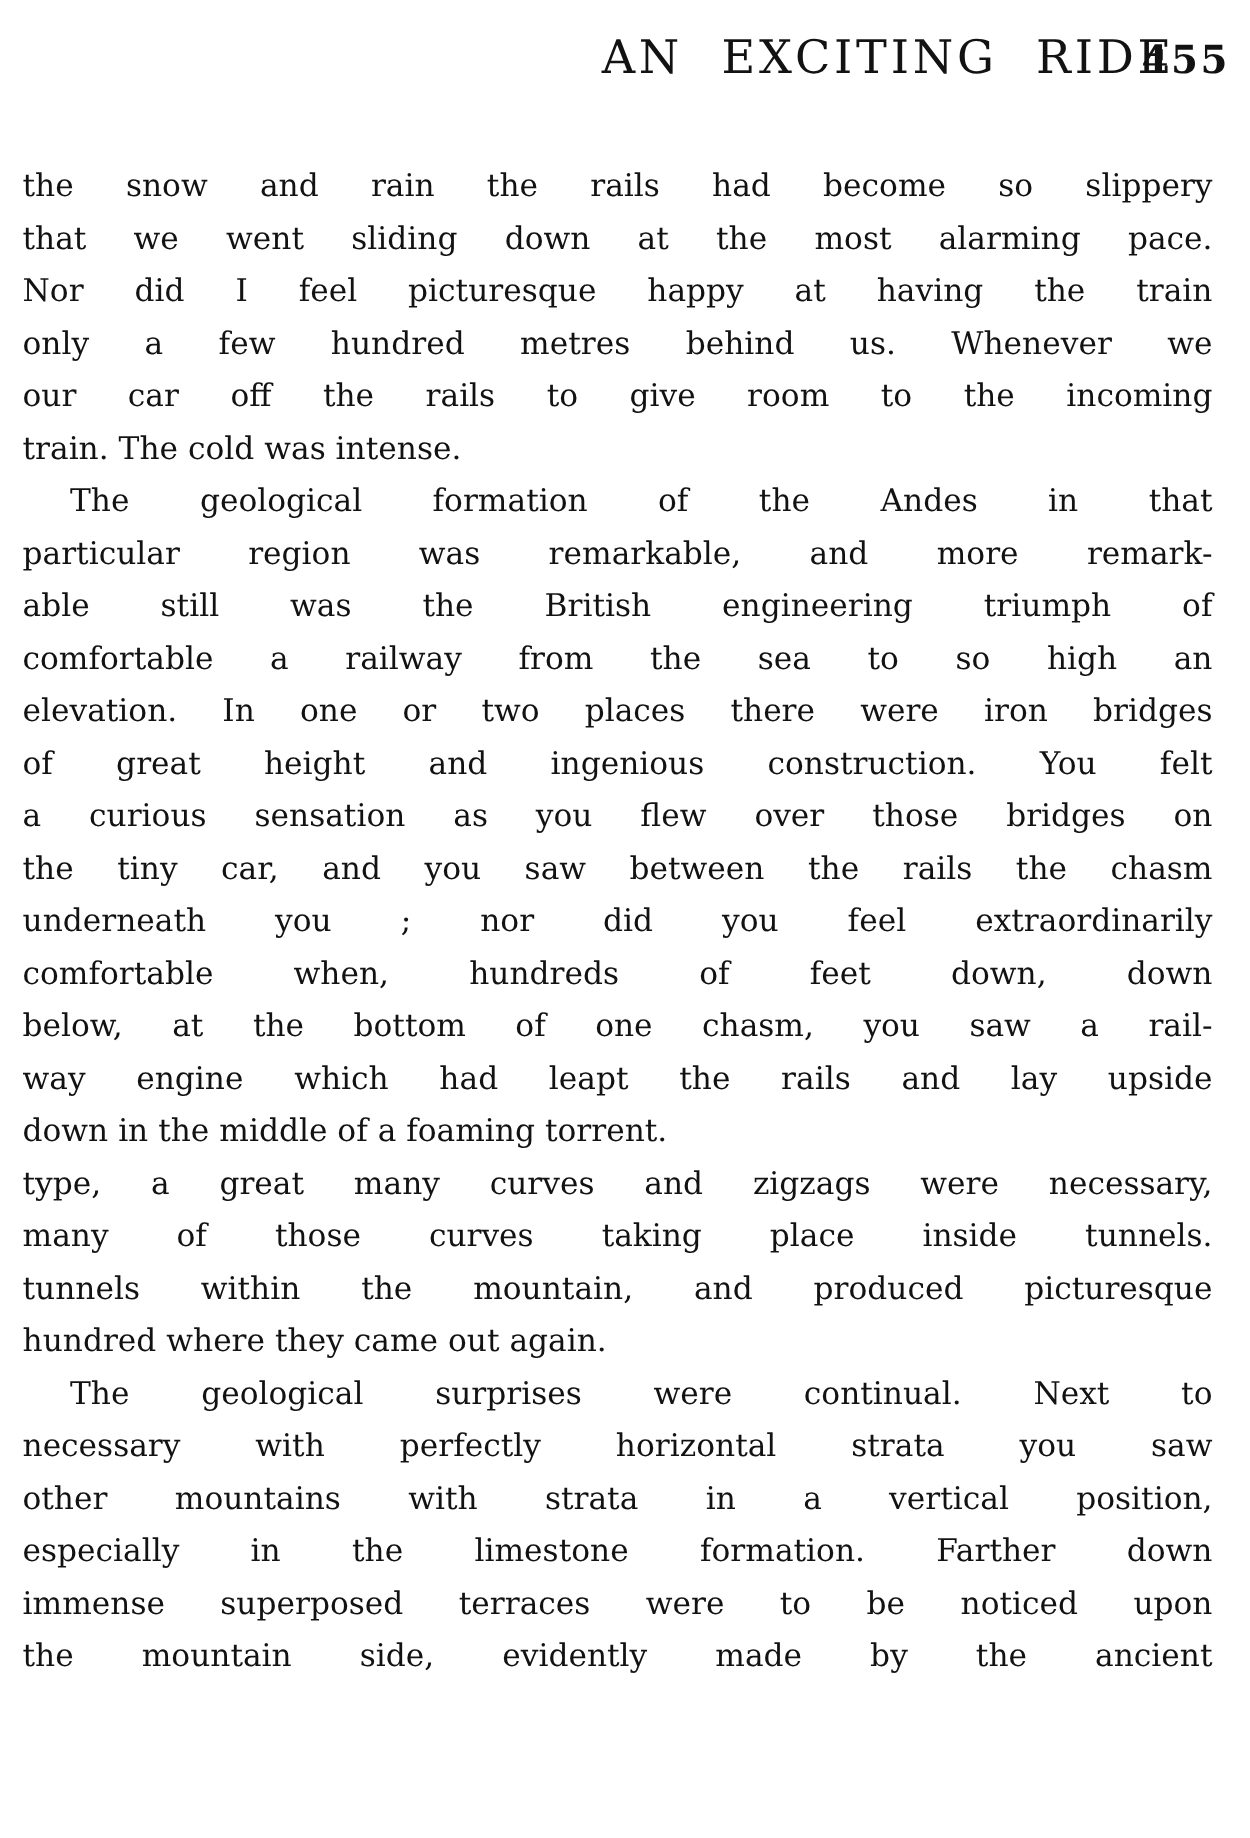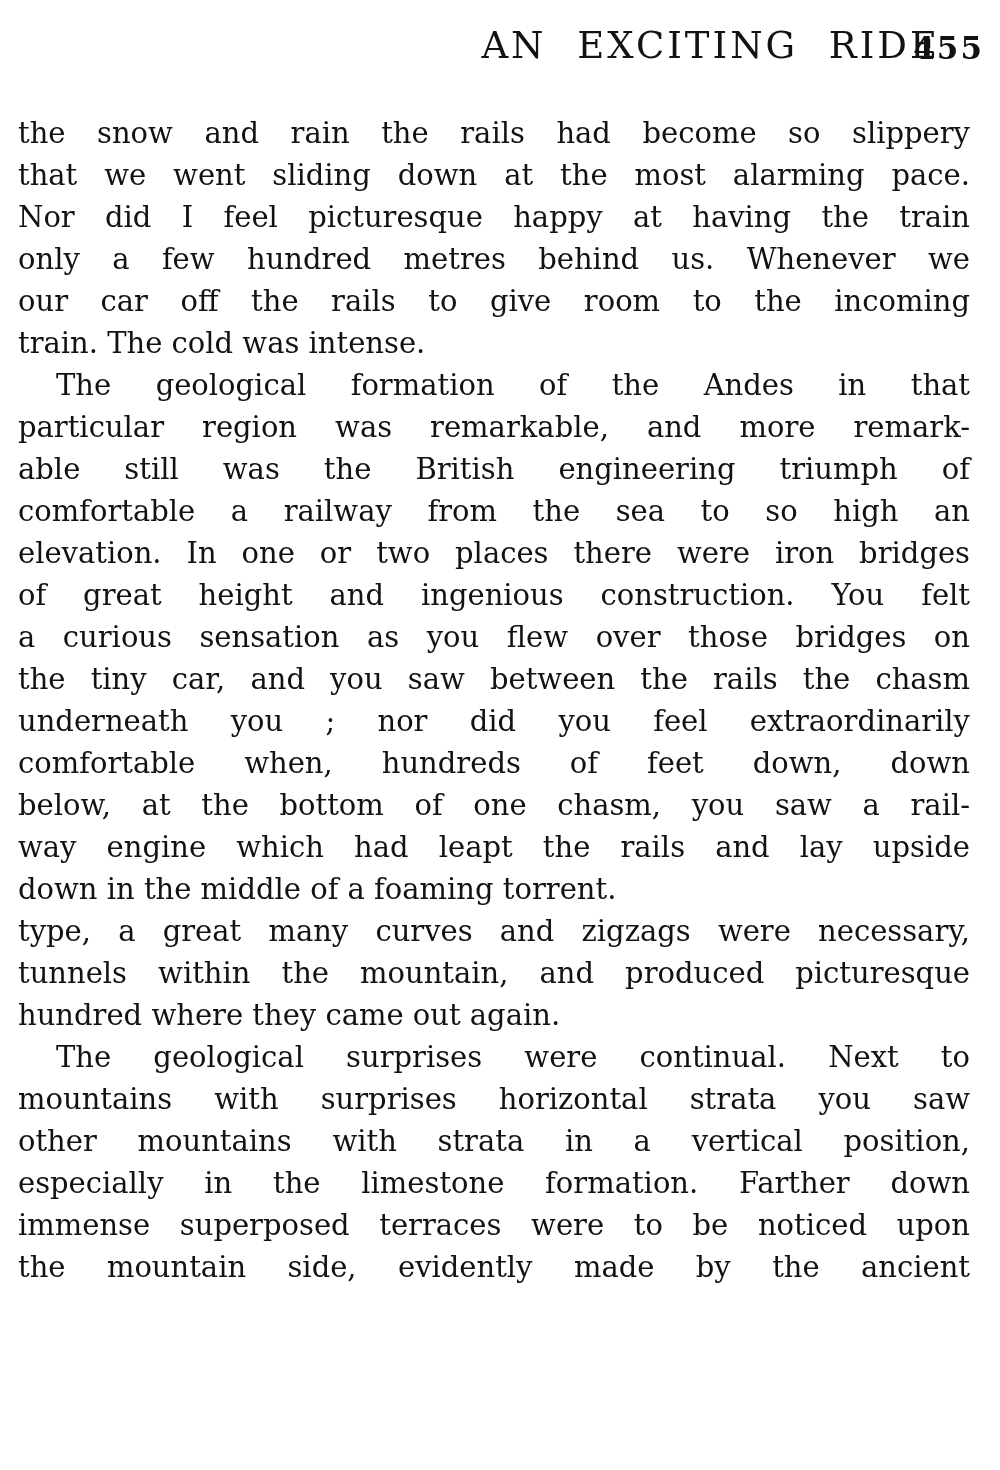--- a/index.html
+++ b/index.html
@@ -36,23 +36,23 @@
   }
   .page-number {
     position: absolute;
     right: 16px;
     top: 30px;
     font-size: 31px;
     font-weight: bold;
     letter-spacing: 2px;
   }
   .page-body {
-    margin-top: 24px;
+    margin-top: 40px;
     padding: 0 30px 0 18px;
-    font-size: 29px;
+    font-size: 25px;
     line-height: 42px;
   }
   .paragraph { margin: 0; }
   .line {
     text-align: justify;
     text-align-last: justify;
     -moz-text-align-last: justify;
   }
   .line.last {
     text-align-last: left;
@@ -87,25 +87,26 @@
         <div class="line">a curious sensation as you flew over those bridges on</div>
         <div class="line">the tiny car, and you saw between the rails the chasm</div>
         <div class="line">underneath you ; nor did you feel extraordinarily</div>
         <div class="line">comfortable when, hundreds of feet down, down</div>
         <div class="line">below, at the bottom of one chasm, you saw a rail-</div>
         <div class="line">way engine which had leapt the rails and lay upside</div>
         <div class="line last">down in the middle of a foaming torrent.</div>
       </div>
       <div class="paragraph">
         <div class="line">type, a great many curves and zigzags were necessary,</div>
+        <div class="line">many of those curves taking place inside tunnels.</div>
         <div class="line">tunnels within the mountain, and produced picturesque</div>
         <div class="line last">hundred where they came out again.</div>
       </div>
       <div class="paragraph">
         <div class="line indent">The geological surprises were continual. Next to</div>
-        <div class="line">mountains with surprises horizontal strata you saw</div>
+        <div class="line">necessary with perfectly horizontal strata you saw</div>
         <div class="line">other mountains with strata in a vertical position,</div>
         <div class="line">especially in the limestone formation. Farther down</div>
         <div class="line">immense superposed terraces were to be noticed upon</div>
         <div class="line">the mountain side, evidently made by the ancient</div>
       </div>
     </div>
 </div>
 
 </body></html>

